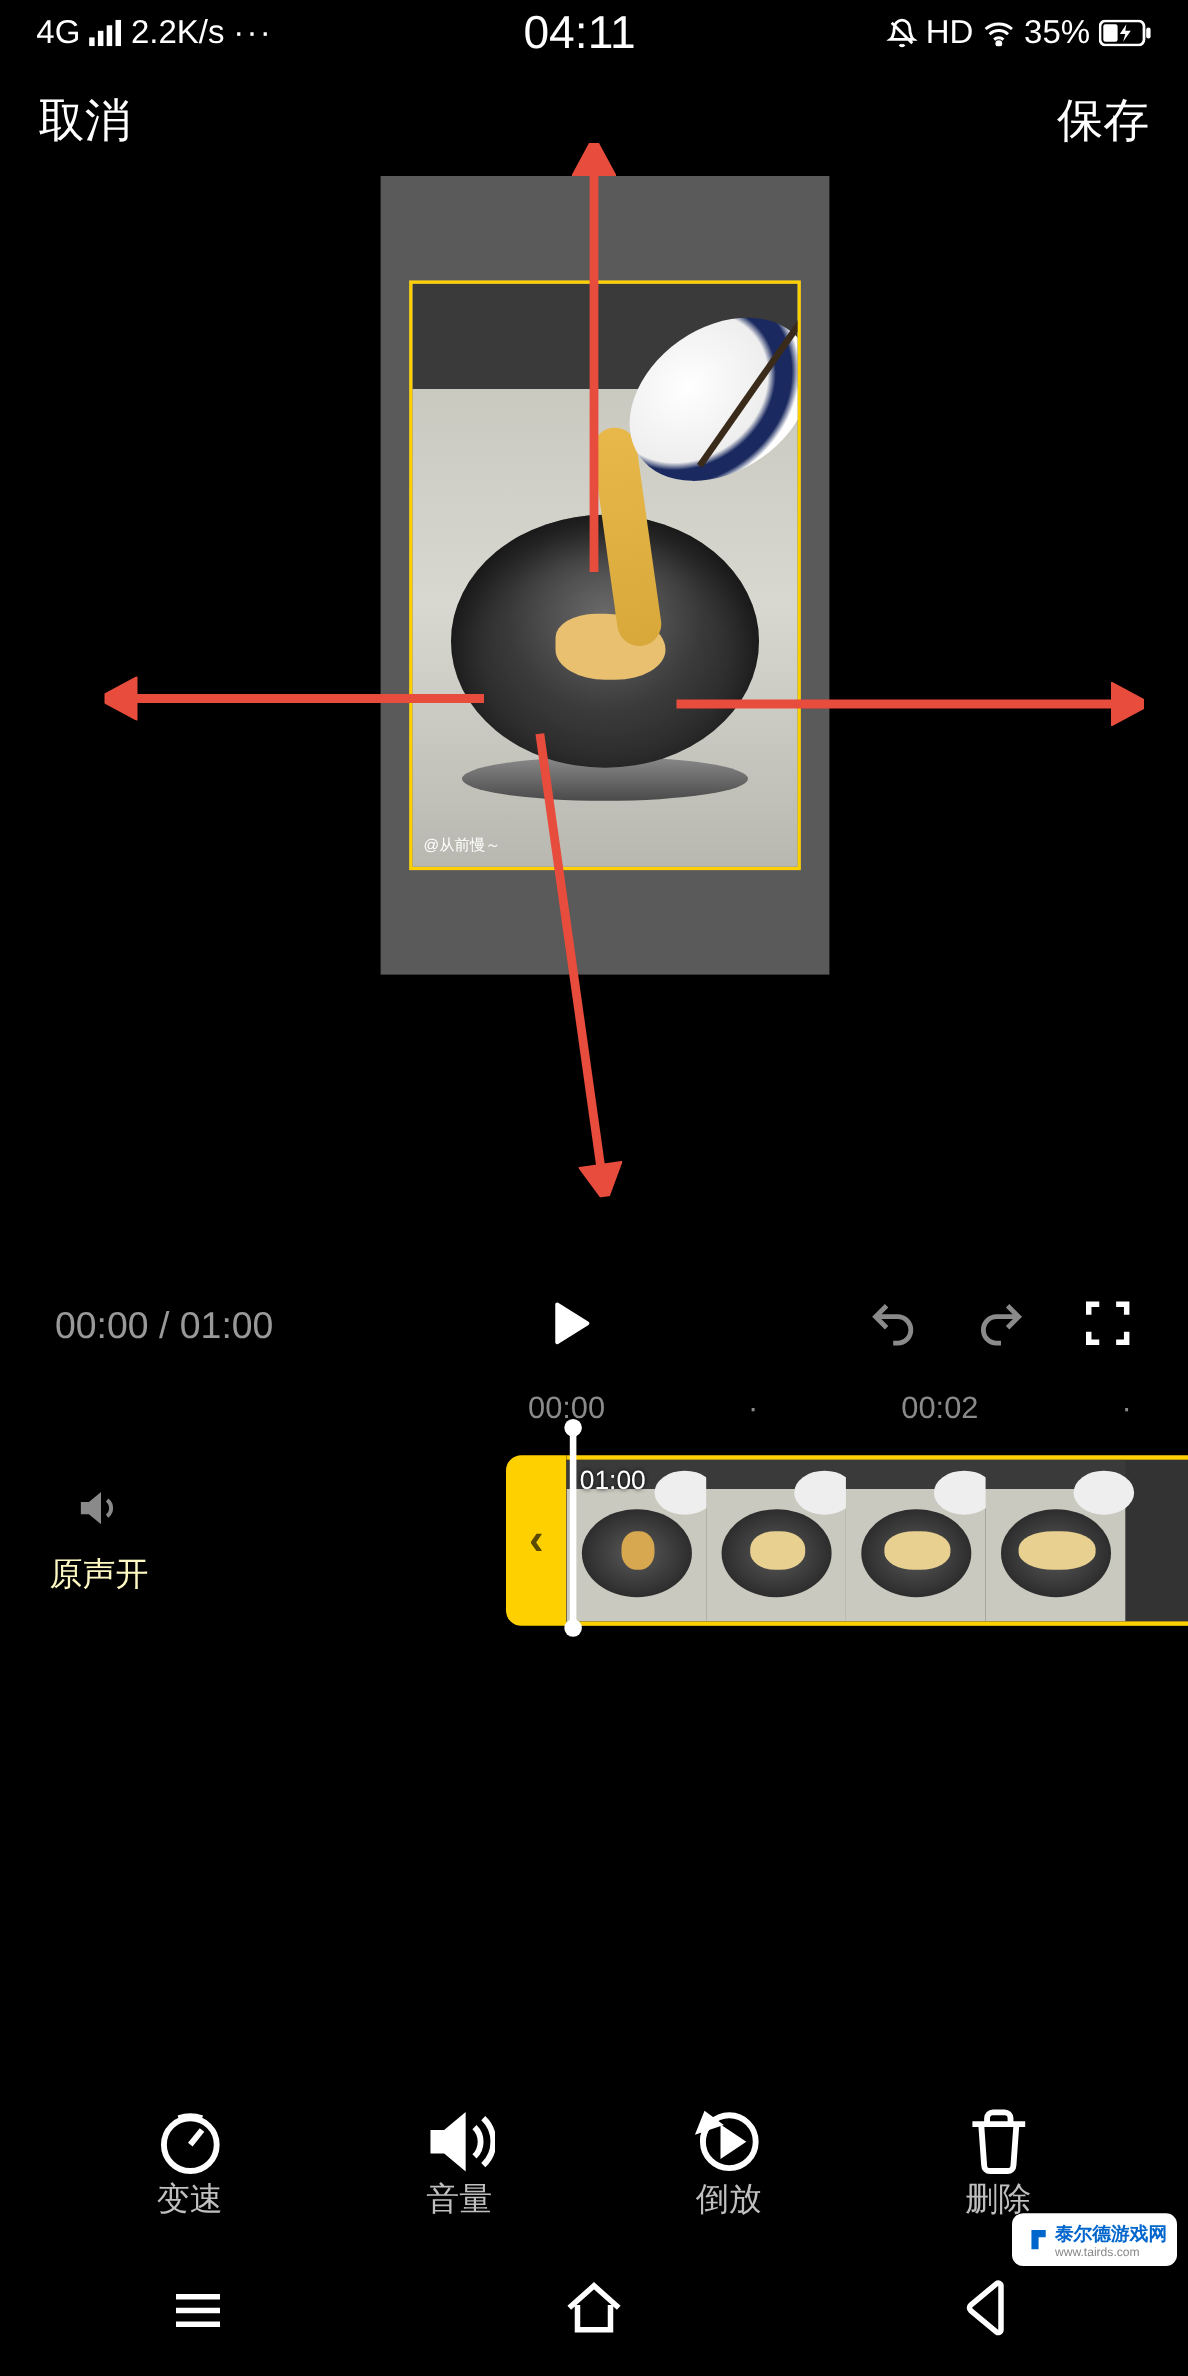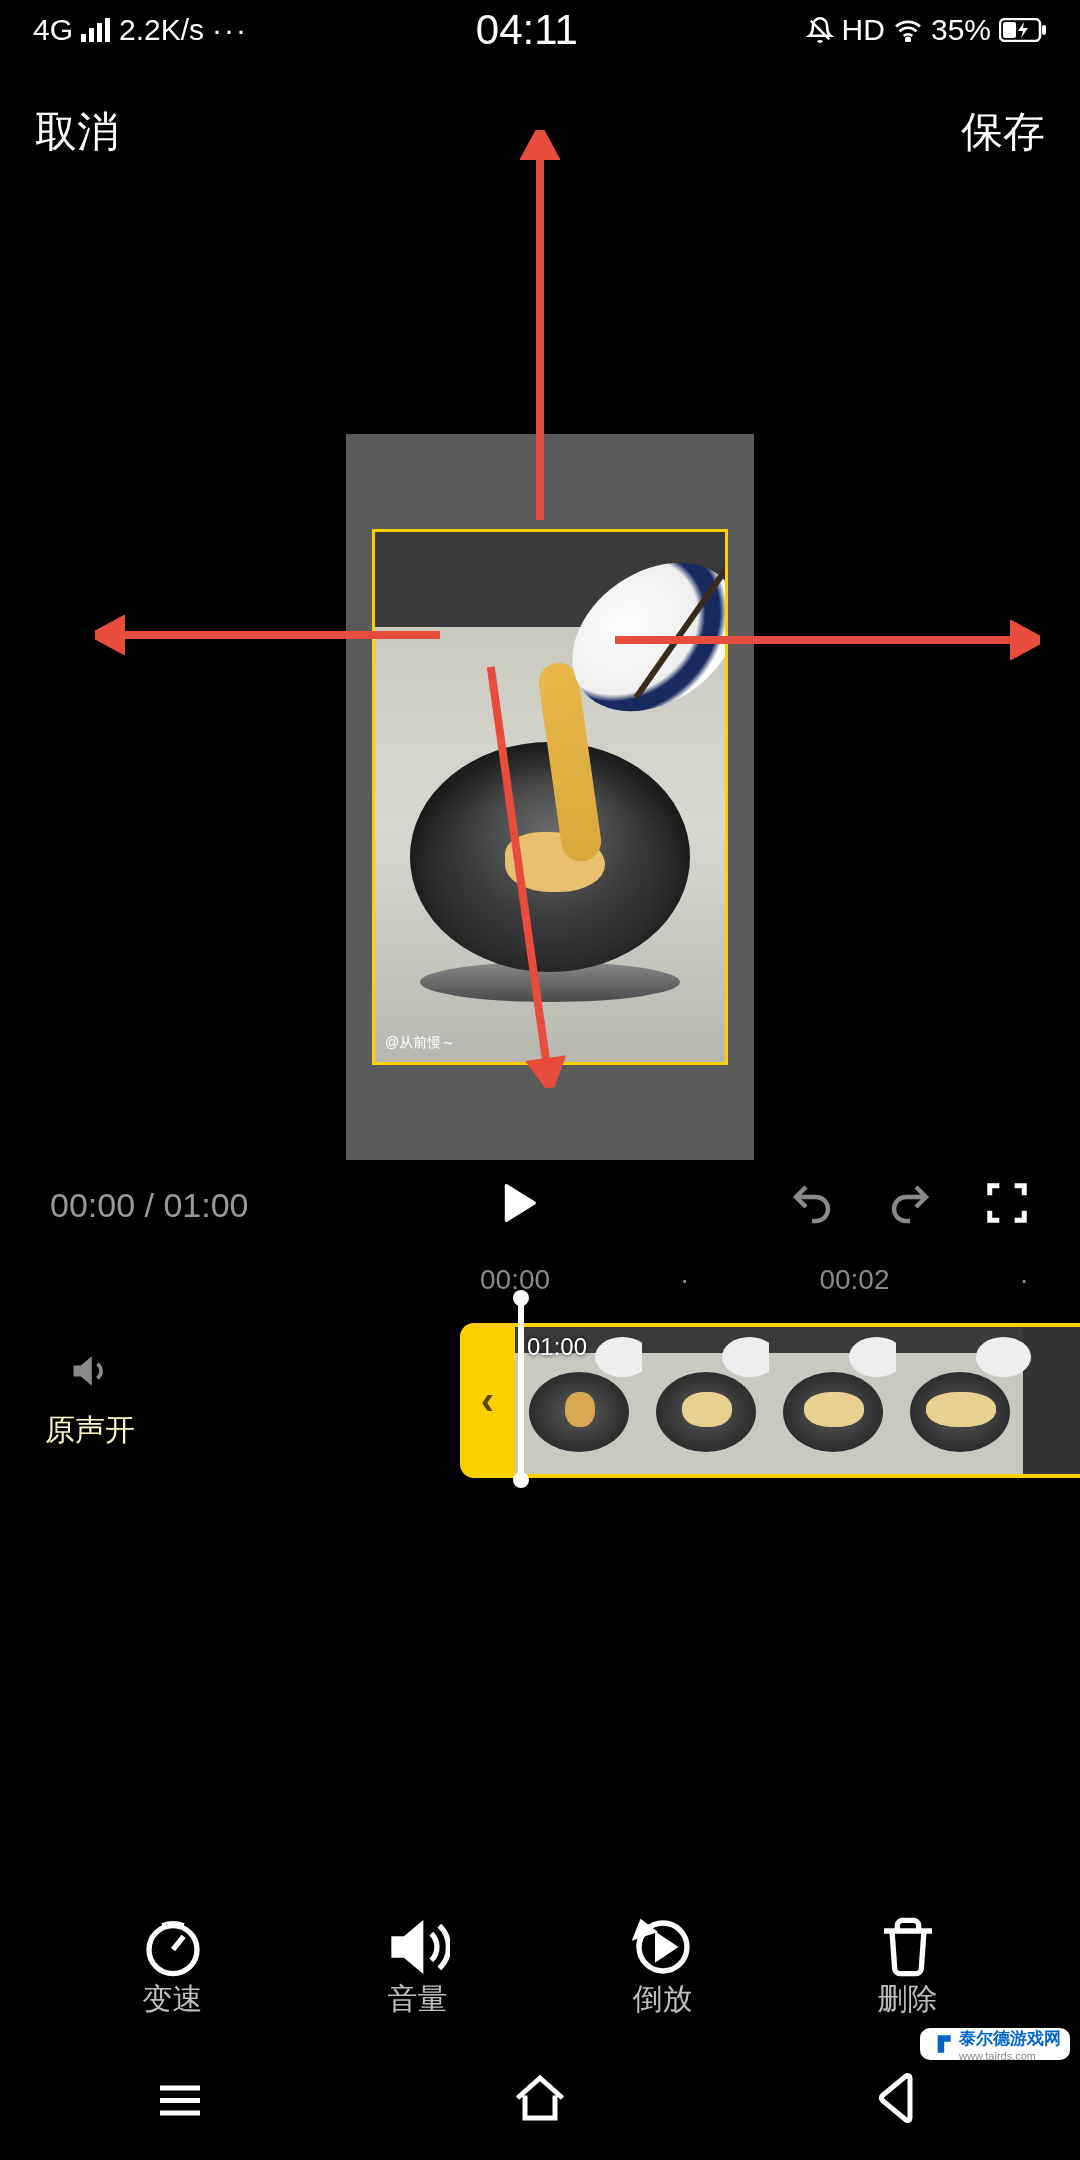--- a/index.html
+++ b/index.html
@@ -21,30 +21,30 @@
     padding: 0 33px;
     font-size: 30px;
     font-weight: 500;
   }
   .status-left, .status-right { display: flex; align-items: center; gap: 8px; }
   .status-center { font-size: 42px; font-weight: 500; }
   .top-bar {
     height: 100px;
     display: flex;
     justify-content: space-between;
-    align-items: flex-end;
+    align-items: center;
     padding: 0 35px;
     font-size: 42px;
   }
   .preview-area {
     position: relative;
     height: 1000px;
     display: flex;
     justify-content: center;
-    align-items: flex-end;
+    align-items: flex-start;
     margin-left: 20px;
   }
   .canvas-box {
     width: 408px;
     height: 726px;
     background: #5a5a5a;
     position: relative;
     display: flex;
     justify-content: center;
     align-items: center;
@@ -234,21 +234,21 @@
     bottom: 0; left: 0; right: 0;
     height: 120px;
     display: flex;
     justify-content: space-around;
     align-items: center;
     background: #000;
   }
   .badge {
     position: absolute;
     right: 10px; bottom: 100px;
-    width: 150px; height: 32px;
+    width: 150px; height: 48px;
     background: #fff;
     border-radius: 10px;
     display: flex;
     align-items: center;
     justify-content: center;
     font-size: 17px;
     color: #0066cc;
     gap: 4px;
   }
 </style>

